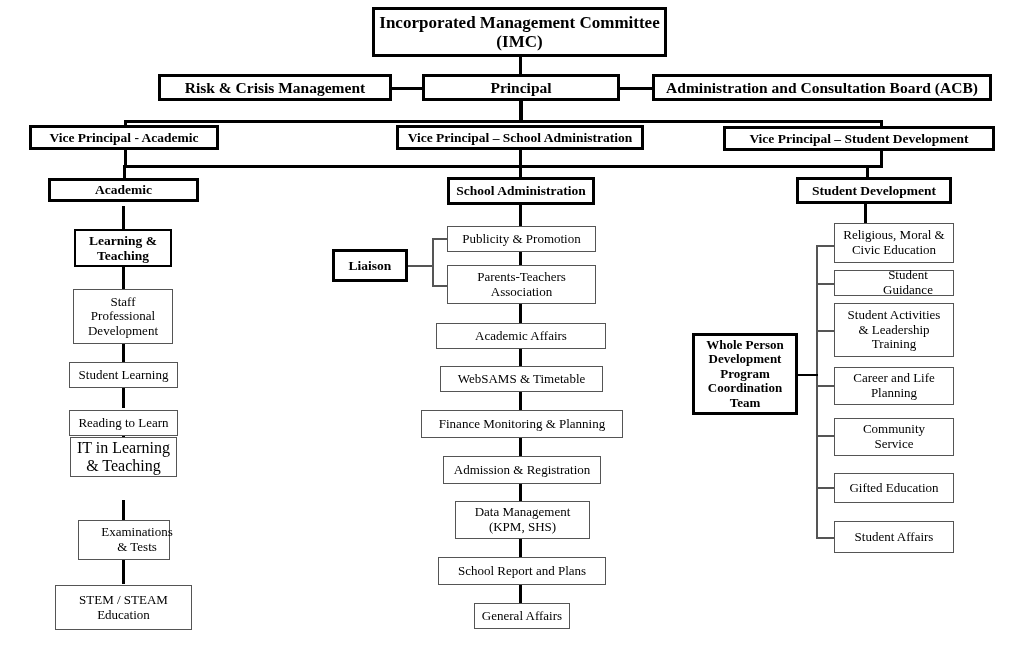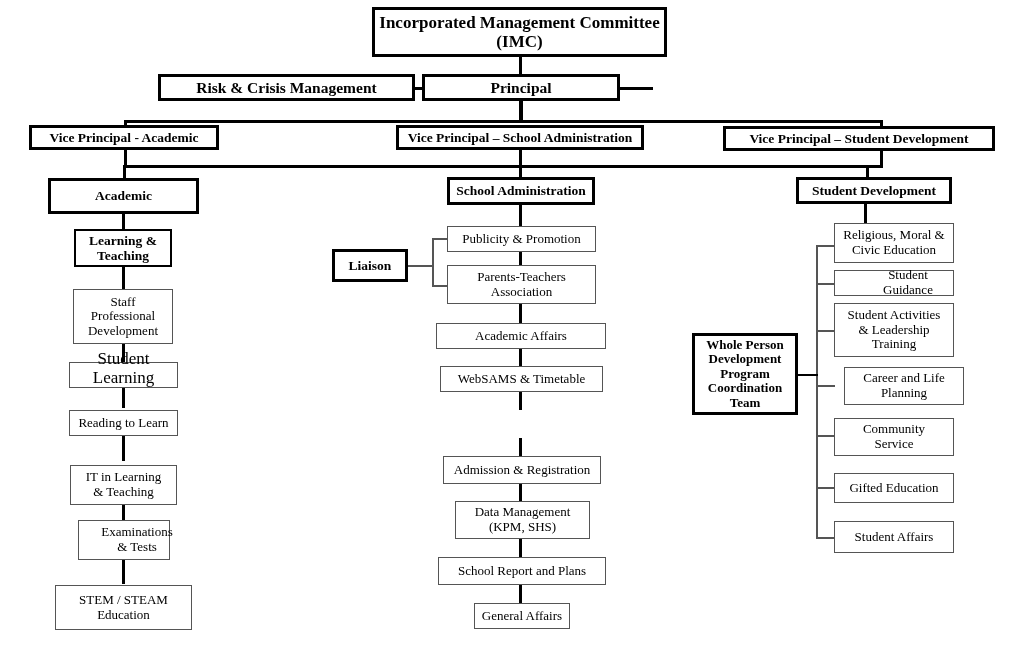--- a/index.html
+++ b/index.html
@@ -85,42 +85,45 @@
   <div class="conn med-h" style="left:124px; top:165px; width:759px; height:3px;"></div>
   <div class="conn thick-v" style="left:123px; top:165px; height:14px;"></div>
   <div class="conn thick-v" style="left:519px; top:165px; height:14px;"></div>
   <div class="conn thick-v" style="left:866px; top:165px; height:12px;"></div>
 
   <div class="box lvl-primary" style="left:372px; top:7px; width:295px; height:50px; font-size:17px;">
     <span class="txt">Incorporated Management Committee
 (IMC)</span>
   </div>
 
-  <div class="box lvl-primary" style="left:158px; top:74px; width:257px; height:27px; font-size:15.5px;">
+  <div class="box lvl-primary" style="left:158px; top:74px; width:234px; height:27px; font-size:15.5px;">
     <span class="txt">Risk &amp; Crisis Management</span>
   </div>
 
   <div class="box lvl-primary" style="left:422px; top:74px; width:198px; height:27px; font-size:15.5px;">
     <span class="txt">Principal</span>
   </div>
 
+  <div class="box lvl-primary" style="left:652px; top:74px; width:340px; height:27px; font-size:15.5px;">
+    <span class="txt">Administration and Consultation Board (ACB)</span>
+  </div>
 
   <div class="box lvl-primary" style="left:29px; top:125px; width:190px; height:25px; font-size:13.5px;">
     <span class="txt">Vice Principal - Academic</span>
   </div>
 
   <div class="box lvl-primary" style="left:396px; top:125px; width:248px; height:25px; font-size:13.5px;">
     <span class="txt">Vice Principal – School Administration</span>
   </div>
 
   <div class="box lvl-primary" style="left:723px; top:126px; width:272px; height:25px; font-size:13.5px;">
     <span class="txt">Vice Principal – Student Development</span>
   </div>
 
-  <div class="box lvl-primary" style="left:48px; top:178px; width:151px; height:36px; font-size:13.5px;">
+  <div class="box lvl-primary" style="left:48px; top:178px; width:151px; height:24px; font-size:13.5px;">
     <span class="txt">Academic</span>
   </div>
 
   <div class="box lvl-primary" style="left:447px; top:177px; width:148px; height:28px; font-size:13.5px;">
     <span class="txt">School Administration</span>
   </div>
 
   <div class="box lvl-primary" style="left:796px; top:177px; width:156px; height:27px; font-size:13.5px;">
     <span class="txt">Student Development</span>
   </div>
@@ -137,29 +140,29 @@
     <span class="txt">Learning &amp;
 Teaching</span>
   </div>
 
   <div class="box lvl-leaf" style="left:73px; top:289px; width:100px; height:55px; font-size:13px;">
     <span class="txt">Staff
 Professional
 Development</span>
   </div>
 
-  <div class="box lvl-leaf" style="left:69px; top:362px; width:109px; height:26px; font-size:17px;align-items:flex-end;">
+  <div class="box lvl-leaf" style="left:69px; top:362px; width:109px; height:26px; font-size:13px;">
     <span class="txt">Student Learning</span>
   </div>
 
   <div class="box lvl-leaf" style="left:69px; top:410px; width:109px; height:26px; font-size:13px;">
     <span class="txt">Reading to Learn</span>
   </div>
 
-  <div class="box lvl-leaf" style="left:70px; top:465px; width:107px; height:40px; font-size:13px;">
+  <div class="box lvl-leaf" style="left:70px; top:437px; width:107px; height:40px; font-size:16px;">
     <span class="txt">IT in Learning
 &amp; Teaching</span>
   </div>
 
   <div class="box lvl-leaf" style="left:78px; top:520px; width:92px; height:40px; font-size:13px;padding-left:26px;">
     <span class="txt">Examinations
 &amp; Tests</span>
   </div>
 
   <div class="box lvl-leaf" style="left:55px; top:585px; width:137px; height:45px; font-size:13px;">
@@ -196,20 +199,23 @@
   </div>
 
   <div class="box lvl-leaf" style="left:436px; top:323px; width:170px; height:26px; font-size:13px;">
     <span class="txt">Academic Affairs</span>
   </div>
 
   <div class="box lvl-leaf" style="left:440px; top:366px; width:163px; height:26px; font-size:13px;">
     <span class="txt">WebSAMS &amp; Timetable</span>
   </div>
 
+  <div class="box lvl-leaf" style="left:421px; top:410px; width:202px; height:28px; font-size:13px;">
+    <span class="txt">Finance Monitoring &amp; Planning</span>
+  </div>
 
   <div class="box lvl-leaf" style="left:443px; top:456px; width:158px; height:28px; font-size:13px;">
     <span class="txt">Admission &amp; Registration</span>
   </div>
 
   <div class="box lvl-leaf" style="left:455px; top:501px; width:135px; height:38px; font-size:13px;">
     <span class="txt">Data Management
 (KPM, SHS)</span>
   </div>
 
@@ -251,21 +257,21 @@
   <div class="box lvl-leaf" style="left:834px; top:270px; width:120px; height:26px; font-size:13px;padding-left:28px;">
     <span class="txt">Student Guidance</span>
   </div>
 
   <div class="box lvl-leaf" style="left:834px; top:303px; width:120px; height:54px; font-size:13px;">
     <span class="txt">Student Activities
 &amp; Leadership
 Training</span>
   </div>
 
-  <div class="box lvl-leaf" style="left:834px; top:367px; width:120px; height:38px; font-size:13px;margin-left:10px;">
+  <div class="box lvl-leaf" style="left:834px; top:367px; width:120px; height:38px; font-size:13px;">
     <span class="txt">Career and Life
 Planning</span>
   </div>
 
   <div class="box lvl-leaf" style="left:834px; top:418px; width:120px; height:38px; font-size:13px;">
     <span class="txt">Community
 Service</span>
   </div>
 
   <div class="box lvl-leaf" style="left:834px; top:473px; width:120px; height:30px; font-size:13px;">

